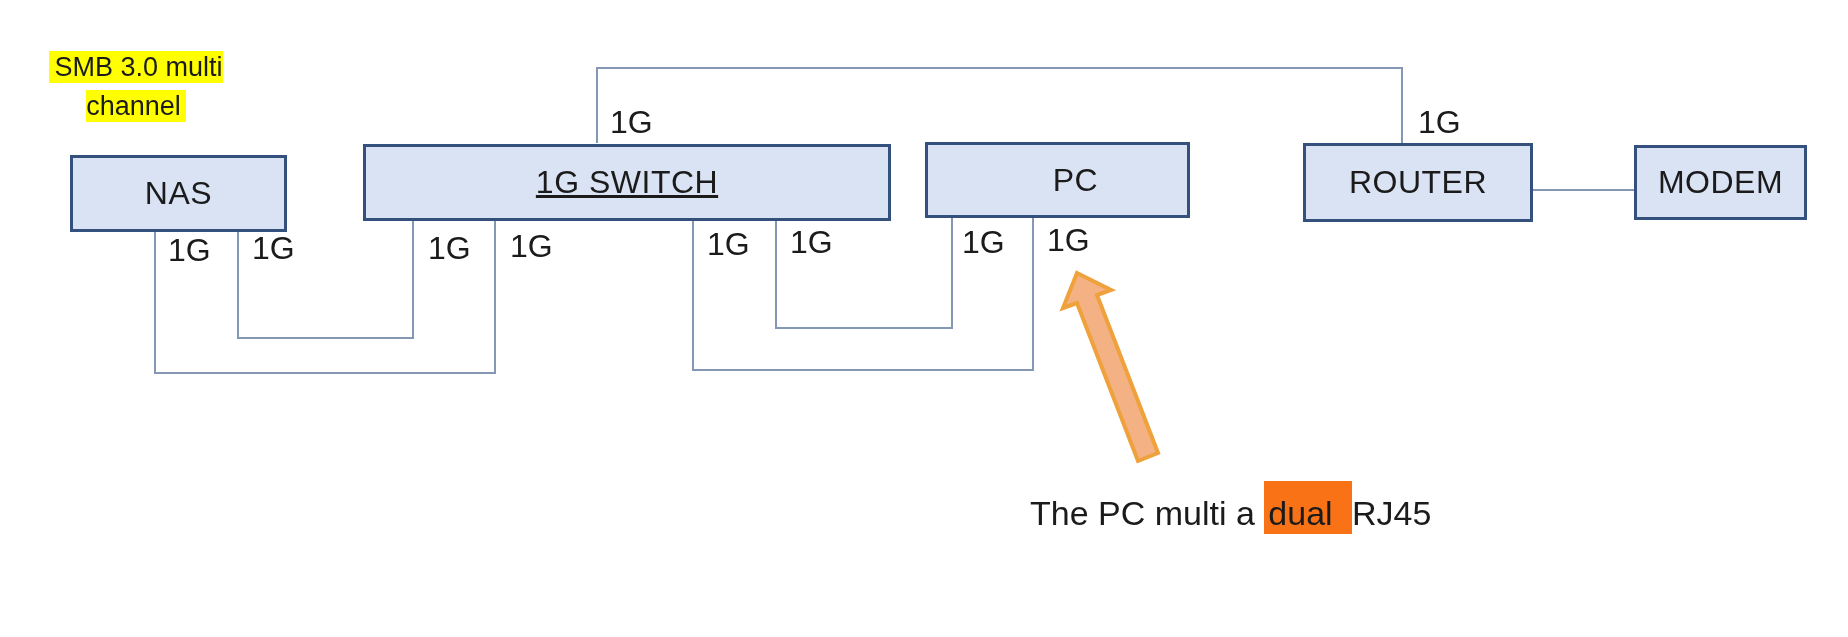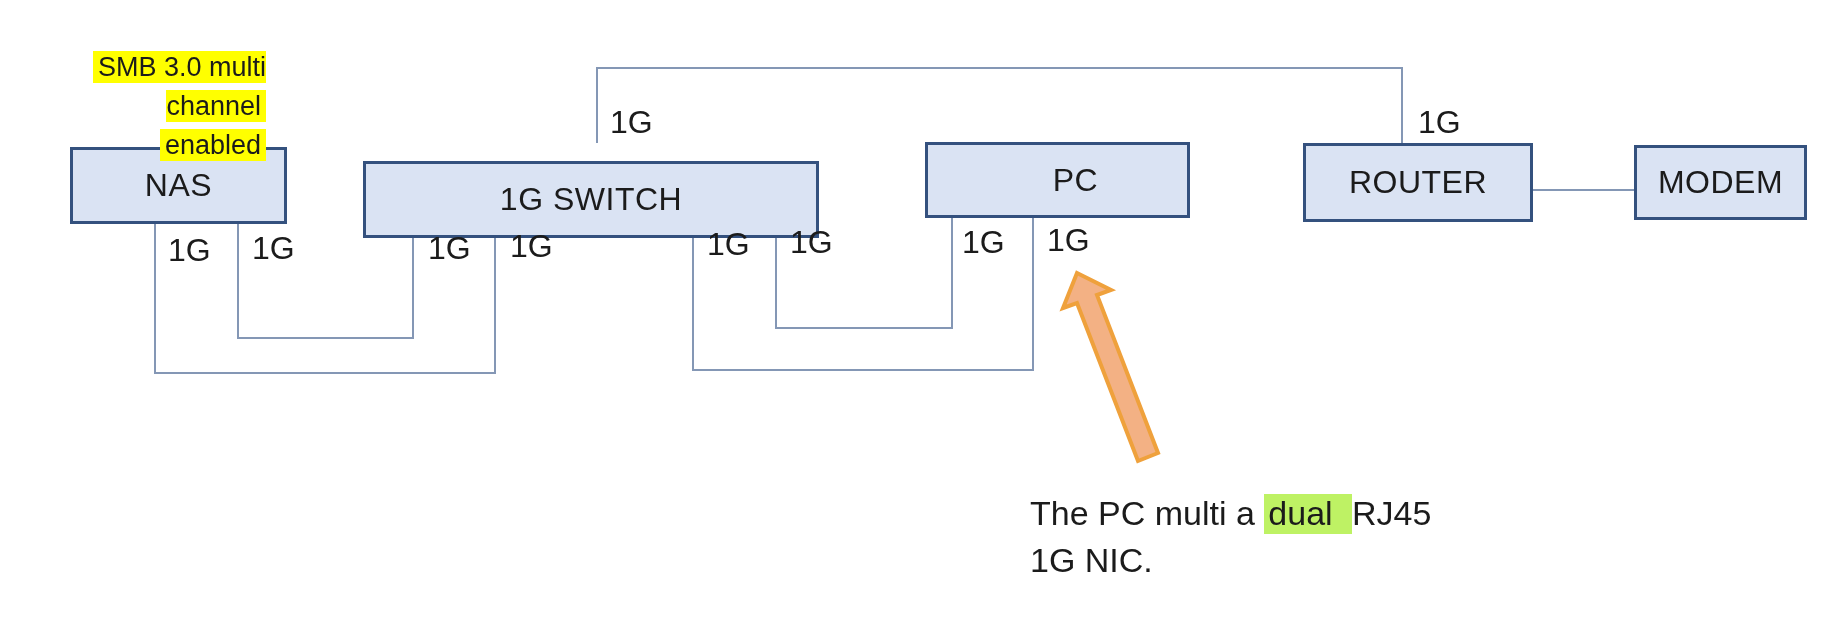--- a/index.html
+++ b/index.html
@@ -11,49 +11,49 @@
   .link{fill:none;stroke:#8497b5;stroke-width:2;}
   .node{
     position:absolute;background:#dae3f3;border:3px solid #34517e;
     display:flex;align-items:center;justify-content:center;
     font-size:32px;letter-spacing:0.5px;box-sizing:border-box;
   }
   .port{
     position:absolute;font-size:32px;line-height:28px;white-space:nowrap;
   }
   .note-smb{
-    position:absolute;left:6px;top:48px;width:260px;text-align:right;
+    position:absolute;left:6px;top:48px;width:260px;text-align:center;
     font-size:27px;line-height:39px;
   }
   .note-smb .hl{background:#ffff00;padding:1px 5px;}
   .note-nic{
     position:absolute;left:1030px;top:490px;font-size:34px;line-height:47px;white-space:nowrap;
   }
-  .note-nic mark{background:#bef264;color:inherit;padding:0 10px 2px 4px;}
+  .note-nic mark{background:#f97316;color:inherit;padding:13px 10px 2px 4px;}
   .arrow{fill:#f3b184;stroke:#efa13c;stroke-width:4;stroke-linejoin:miter;}
 </style>
 </head>
 <body>
 
 <div class="canvas">
 
   <svg class="layer" viewBox="0 0 1848 637">
     <path class="link" d="M597 143 L597 68 L1402 68 L1402 143"></path>
     <path class="link" d="M238 220 L238 338 L413 338 L413 220"></path>
     <path class="link" d="M155 220 L155 373 L495 373 L495 220"></path>
     <path class="link" d="M776 220 L776 328 L952 328 L952 218"></path>
     <path class="link" d="M693 220 L693 370 L1033 370 L1033 218"></path>
     <path class="link" d="M1533 190 L1634 190"></path>
     <polygon class="arrow" points="1077,273 1111,290 1097,295 1158,453 1138,461 1077,303 1063,308"></polygon>
   </svg>
 
-  <div class="node" style="left:70px;top:147px;width:217px;height:77px;">
+  <div class="node" style="left:70px;top:155px;width:217px;height:77px;">
     <span>NAS</span>
   </div>
-  <div class="node" style="left:363px;top:161px;width:456px;height:77px;">
+  <div class="node" style="left:363px;top:144px;width:528px;height:77px;text-decoration:underline;">
     <span>1G SWITCH</span>
   </div>
   <div class="node" style="left:925px;top:142px;width:265px;height:76px;padding-left:36px;">
     <span>PC</span>
   </div>
   <div class="node" style="left:1303px;top:143px;width:230px;height:79px;">
     <span>ROUTER</span>
   </div>
   <div class="node" style="left:1634px;top:145px;width:173px;height:75px;">
     <span>MODEM</span>
@@ -65,21 +65,19 @@
   <span class="port" style="left:252px;top:234px;">1G</span>
   <span class="port" style="left:428px;top:234px;">1G</span>
   <span class="port" style="left:510px;top:232px;">1G</span>
   <span class="port" style="left:707px;top:230px;">1G</span>
   <span class="port" style="left:790px;top:228px;">1G</span>
   <span class="port" style="left:962px;top:228px;">1G</span>
   <span class="port" style="left:1047px;top:226px;">1G</span>
 
   <div class="note-smb">
     <div><span class="hl">SMB 3.0 multi channel</span></div>
-    <div><span class="hl">enabled</span></div>
   </div>
 
   <div class="note-nic">
     <div><span>The PC multi a </span><mark>dual </mark><span>RJ45</span></div>
-    <div>1G NIC.</div>
   </div>
 
 </div>
 
 </body></html>

